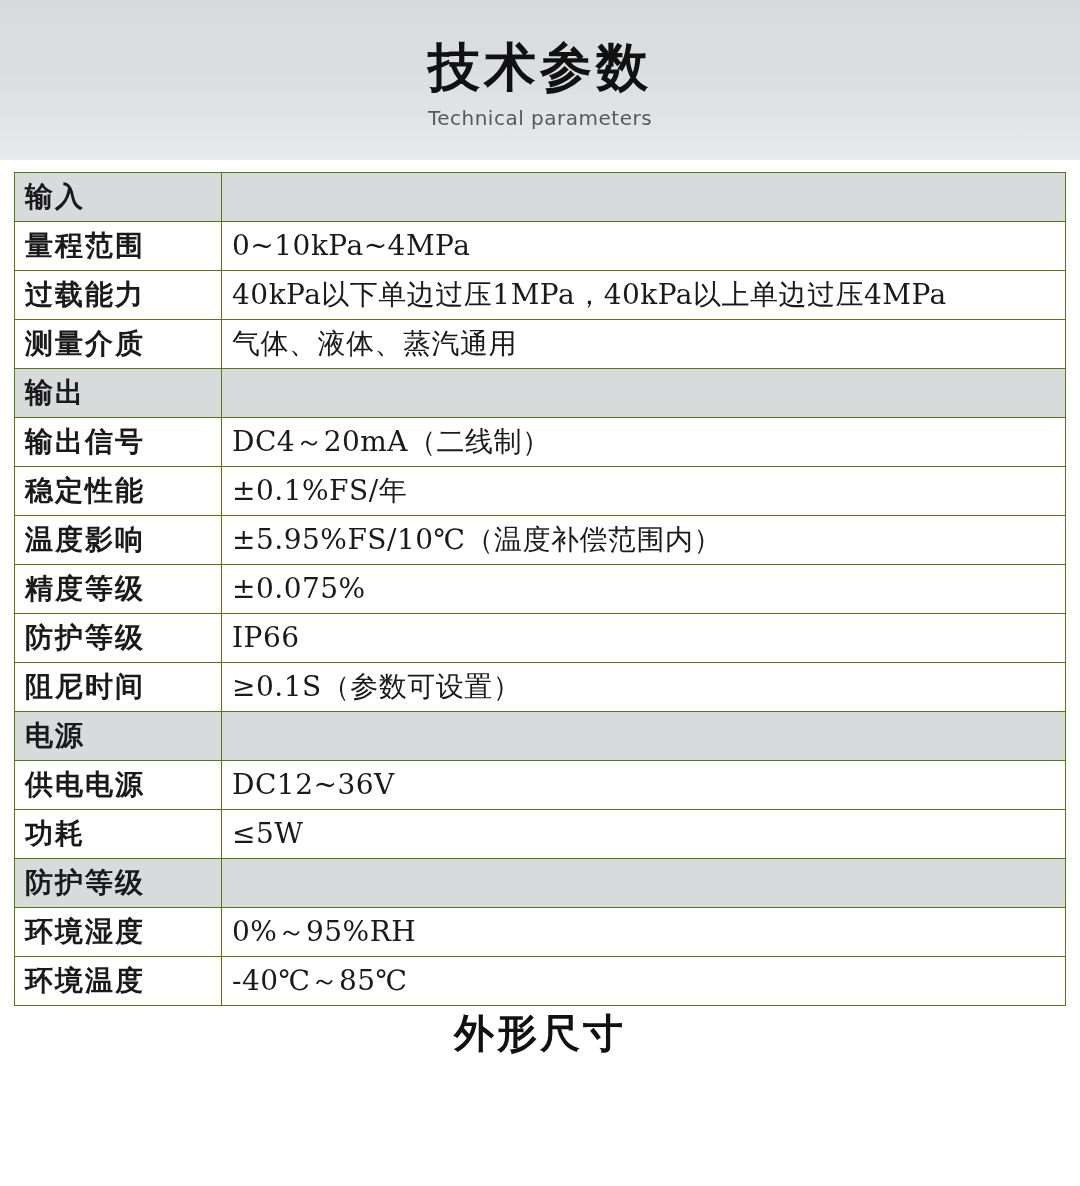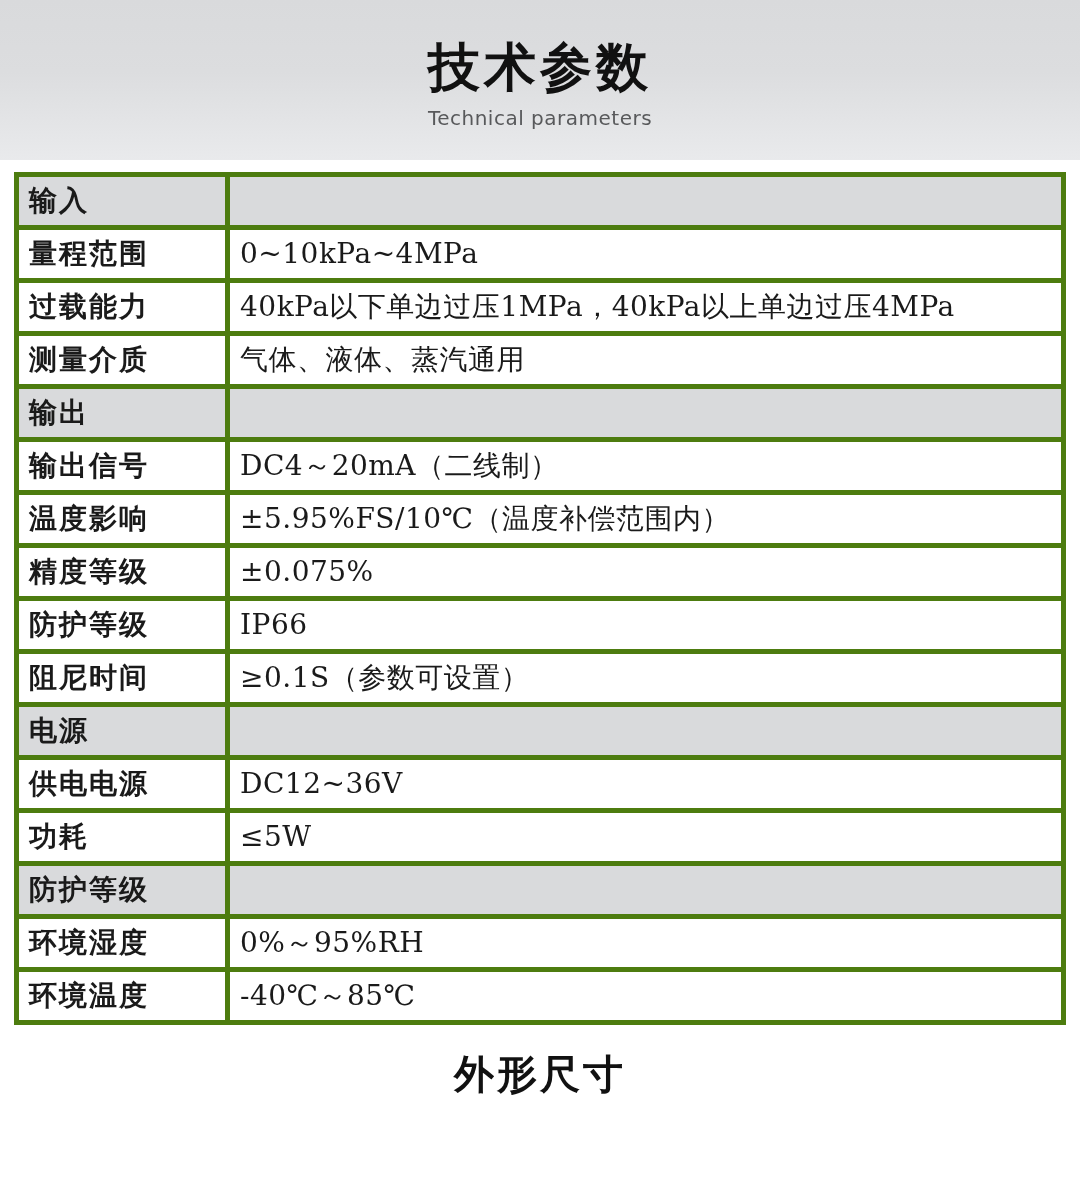--- a/index.html
+++ b/index.html
@@ -52,21 +52,21 @@
     margin: 12px 14px 0 14px;
     width: 1052px;
     box-sizing: border-box;
   }
   table.spec {
     border-collapse: collapse;
     width: 100%;
     table-layout: fixed;
   }
   table.spec td {
-    border: 5px solid #4d7c0f;
+    border: 1px solid #4d7c0f;
     height: 48px;
     padding: 0 0 0 10px;
     vertical-align: middle;
     font-size: 28px;
     line-height: 1.1;
     color: #1a1a1a;
     font-family: "DejaVu Serif", serif;
   }
   td.label {
     width: 196px;
@@ -85,21 +85,20 @@
     white-space: nowrap;
   }
   tr.section td {
     background: #d9dadc;
   }
   tr.section td.label {
     font-weight: 700;
   }
   
   .footer-title {
-    margin-top: 22px;
     text-align: center;
     font-family: "DejaVu Sans", sans-serif;
     font-size: 40px;
     font-weight: 700;
     letter-spacing: 3px;
     color: #111111;
   }
 </style>
 </head>
 <body>
@@ -130,20 +129,24 @@
             <td class="label">测量介质</td>
             <td class="value">气体、液体、蒸汽通用</td>
           </tr>
           <tr class="section">
             <td class="label">输出</td>
             <td class="value"></td>
           </tr>
           <tr class="item">
             <td class="label">输出信号</td>
             <td class="value">DC4～20mA（二线制）</td>
+          </tr>
+          <tr class="item">
+            <td class="label">稳定性能</td>
+            <td class="value">±0.1%FS/年</td>
           </tr>
           <tr class="item">
             <td class="label">温度影响</td>
             <td class="value">±5.95%FS/10℃（温度补偿范围内）</td>
           </tr>
           <tr class="item">
             <td class="label">精度等级</td>
             <td class="value">±0.075%</td>
           </tr>
           <tr class="item">

